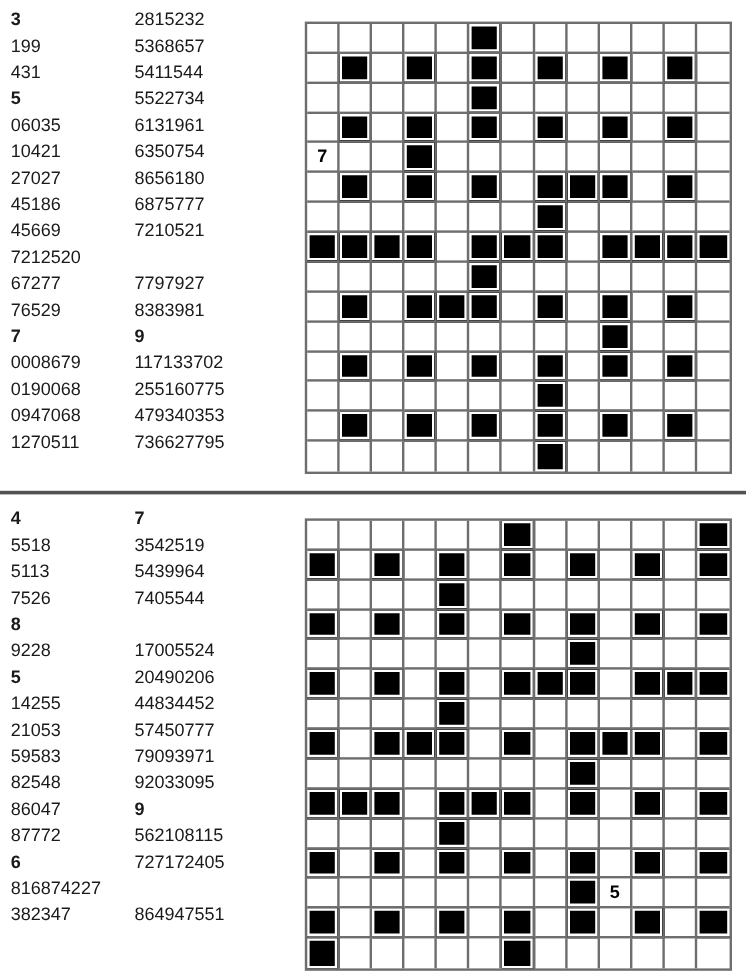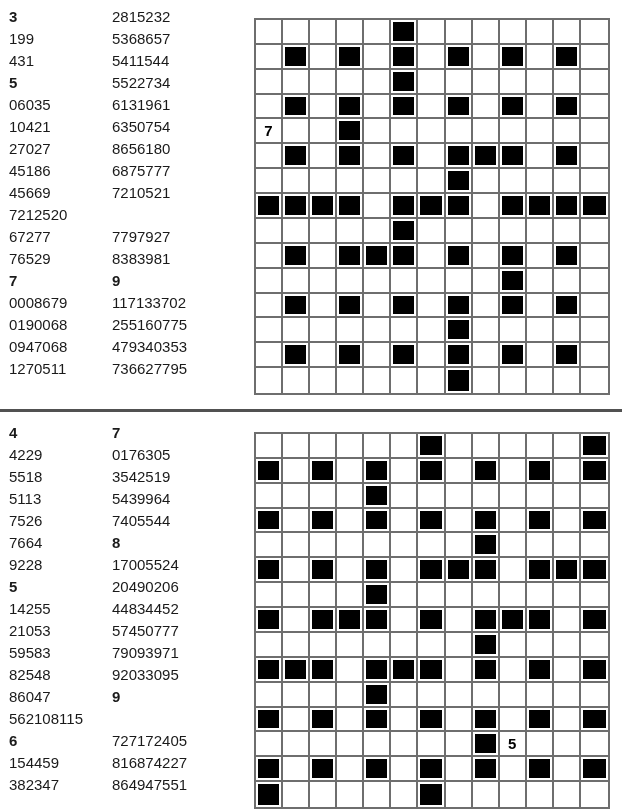--- a/index.html
+++ b/index.html
@@ -301,37 +301,32 @@
   </div>
 
 <div id="divider" class="divider"></div>
 
 <div id="list2" class="list">
     <div class="list-row">
       <span class="list-cell left hdr">4</span>
       <span class="list-cell right hdr">7</span>
     </div>
     <div class="list-row">
-      <span class="list-cell left">4229</span>
-      <span class="list-cell right">0176305</span>
-    </div>
-    <div class="list-row">
       <span class="list-cell left">5518</span>
       <span class="list-cell right">3542519</span>
     </div>
     <div class="list-row">
       <span class="list-cell left">5113</span>
       <span class="list-cell right">5439964</span>
     </div>
     <div class="list-row">
       <span class="list-cell left">7526</span>
       <span class="list-cell right">7405544</span>
     </div>
     <div class="list-row">
-      <span class="list-cell left">7664</span>
       <span class="list-cell right hdr">8</span>
     </div>
     <div class="list-row">
       <span class="list-cell left">9228</span>
       <span class="list-cell right">17005524</span>
     </div>
     <div class="list-row">
       <span class="list-cell left hdr">5</span>
       <span class="list-cell right">20490206</span>
     </div>
@@ -349,28 +344,28 @@
     </div>
     <div class="list-row">
       <span class="list-cell left">82548</span>
       <span class="list-cell right">92033095</span>
     </div>
     <div class="list-row">
       <span class="list-cell left">86047</span>
       <span class="list-cell right hdr">9</span>
     </div>
     <div class="list-row">
+      <span class="list-cell left">87772</span>
       <span class="list-cell right">562108115</span>
     </div>
     <div class="list-row">
       <span class="list-cell left hdr">6</span>
       <span class="list-cell right">727172405</span>
     </div>
     <div class="list-row">
-      <span class="list-cell left">154459</span>
       <span class="list-cell right">816874227</span>
     </div>
     <div class="list-row">
       <span class="list-cell left">382347</span>
       <span class="list-cell right">864947551</span>
     </div>
   </div>
 <div id="grid2" class="grid">
     <div class="cell"></div>
     <div class="cell"></div>

